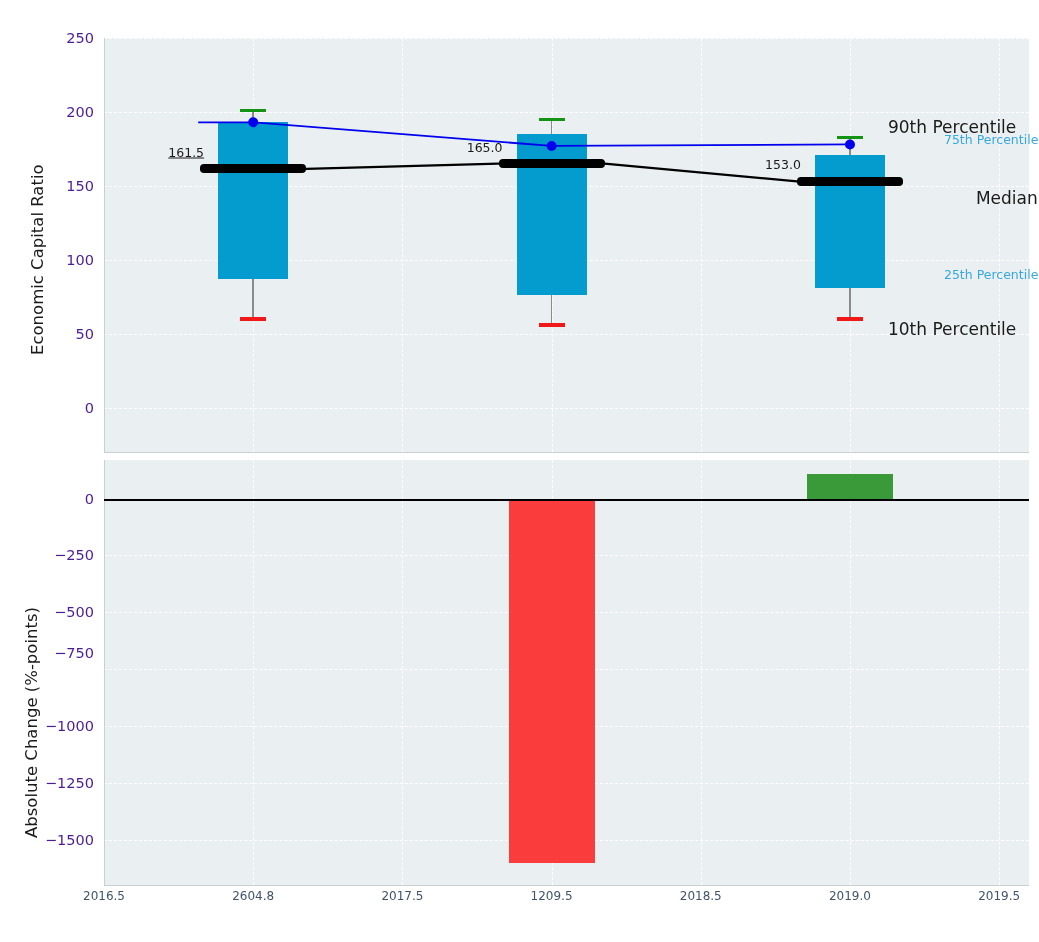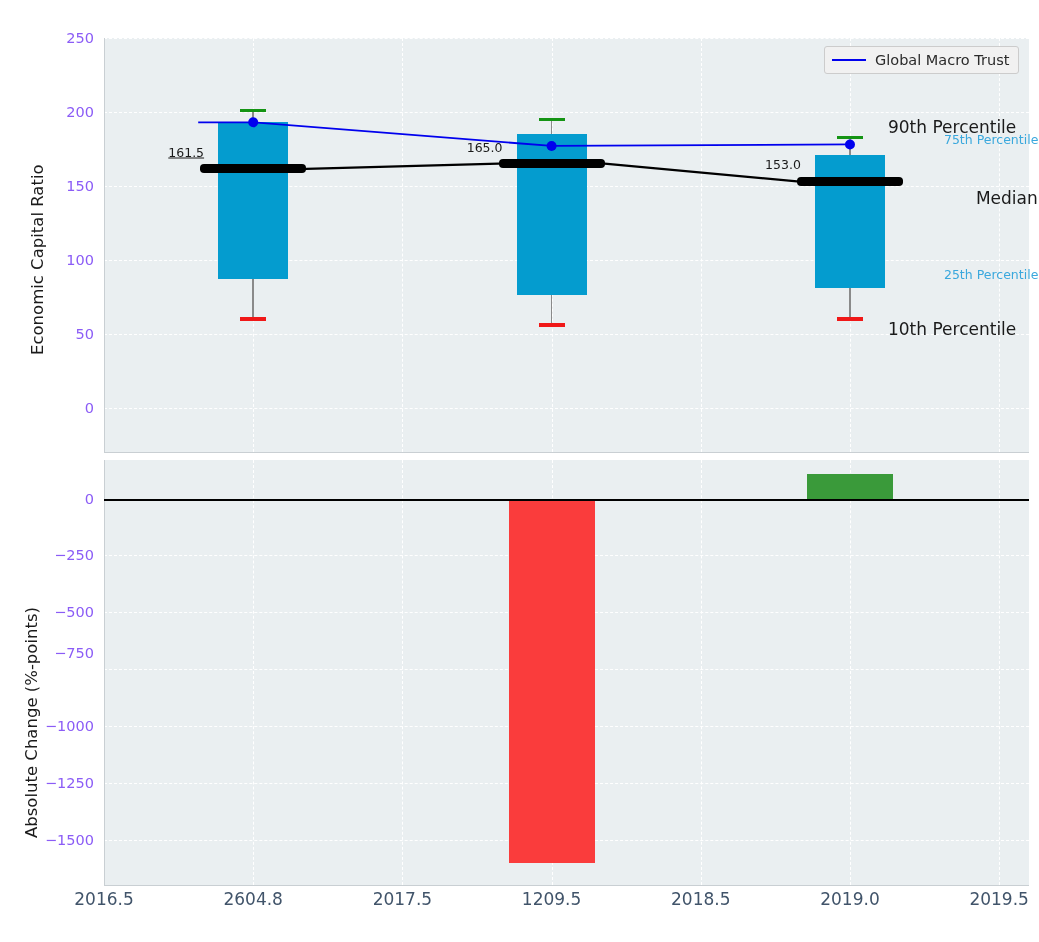--- a/index.html
+++ b/index.html
@@ -50,29 +50,29 @@
     border-left: 1.3px dashed #ffffff;
   }
 
   
   .ytick {
     position: absolute;
     right: 0;
     width: 94px;
     text-align: right;
     font-size: 14.5px;
-    color: #8b5cf6;
+    color: #4c1d95;
     transform: translateY(-50%);
     white-space: nowrap;
   }
   .xtick {
     position: absolute;
     top: 889px;
     transform: translateX(-50%);
-    font-size: 17px;
+    font-size: 12px;
     color: #41546a;
     white-space: nowrap;
   }
 
   
   .ylabel {
     position: absolute;
     font-size: 16.5px;
     color: #1b1b1b;
     transform-origin: 0 0;
@@ -253,21 +253,17 @@
       <circle cx="149.19354838710117" cy="84.27857142857142" r="5" fill="#0000ee"></circle>
       <circle cx="447.58064516130344" cy="107.93571428571431" r="5" fill="#0000ee"></circle>
       <circle cx="745.9677419355058" cy="106.45714285714286" r="5" fill="#0000ee"></circle>
     </svg>
 
   <div id="zeroline" style="top: 498.636px;"></div>
 
   <div class="ylabel" id="ylabel-top">Economic Capital Ratio</div>
   <div class="ylabel" id="ylabel-bot">Absolute Change (%-points)</div>
 
-  <div id="legend">
-    <span class="swatch"></span>
-    <span class="lbl">Global Macro Trust</span>
-  </div>
 
 <svg style="position: absolute; left: 0px; top: 0px; width: 1039px; height: 942px; overflow: visible; pointer-events: none;">
       <polyline points="200.19354838710117,168.85357142857143 306.19354838710115,168.85357142857143 498.58064516130344,163.67857142857142 604.5806451613034,163.67857142857142 796.9677419355058,181.42142857142858 902.9677419355058,181.42142857142858" fill="none" stroke="#000000" stroke-width="2.2"></polyline>
     </svg>
   </div>
 
 </body></html>

